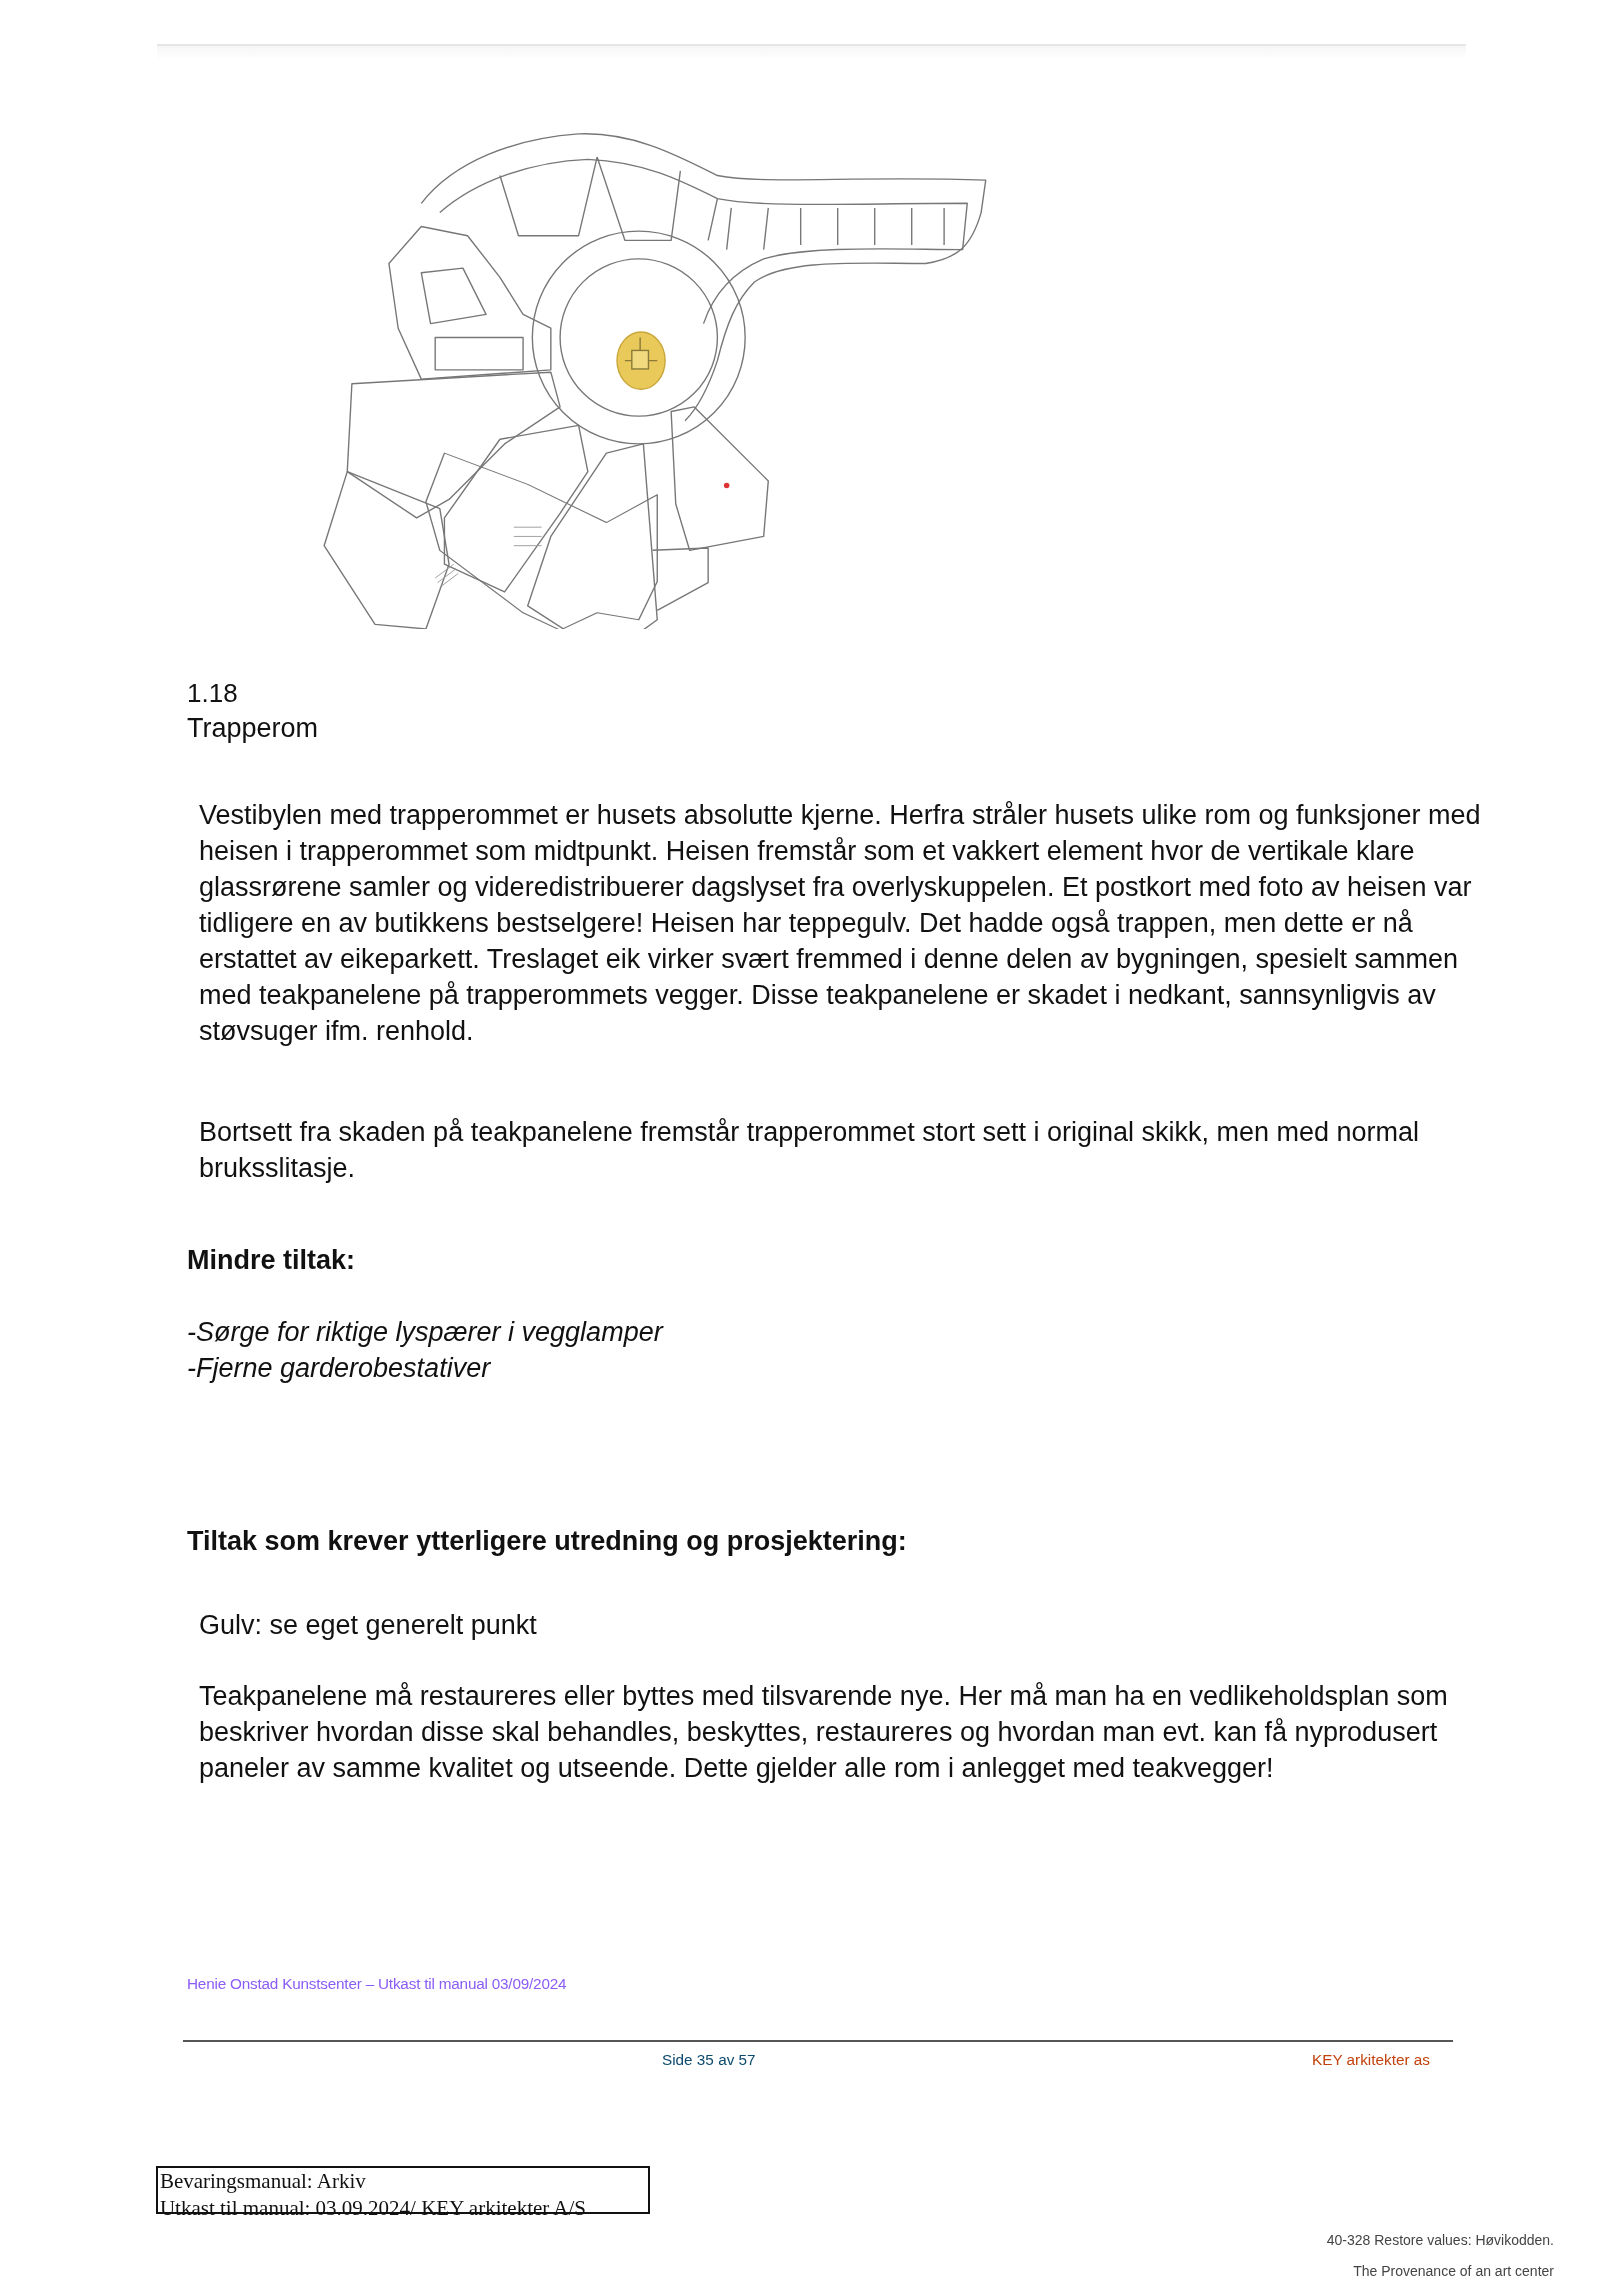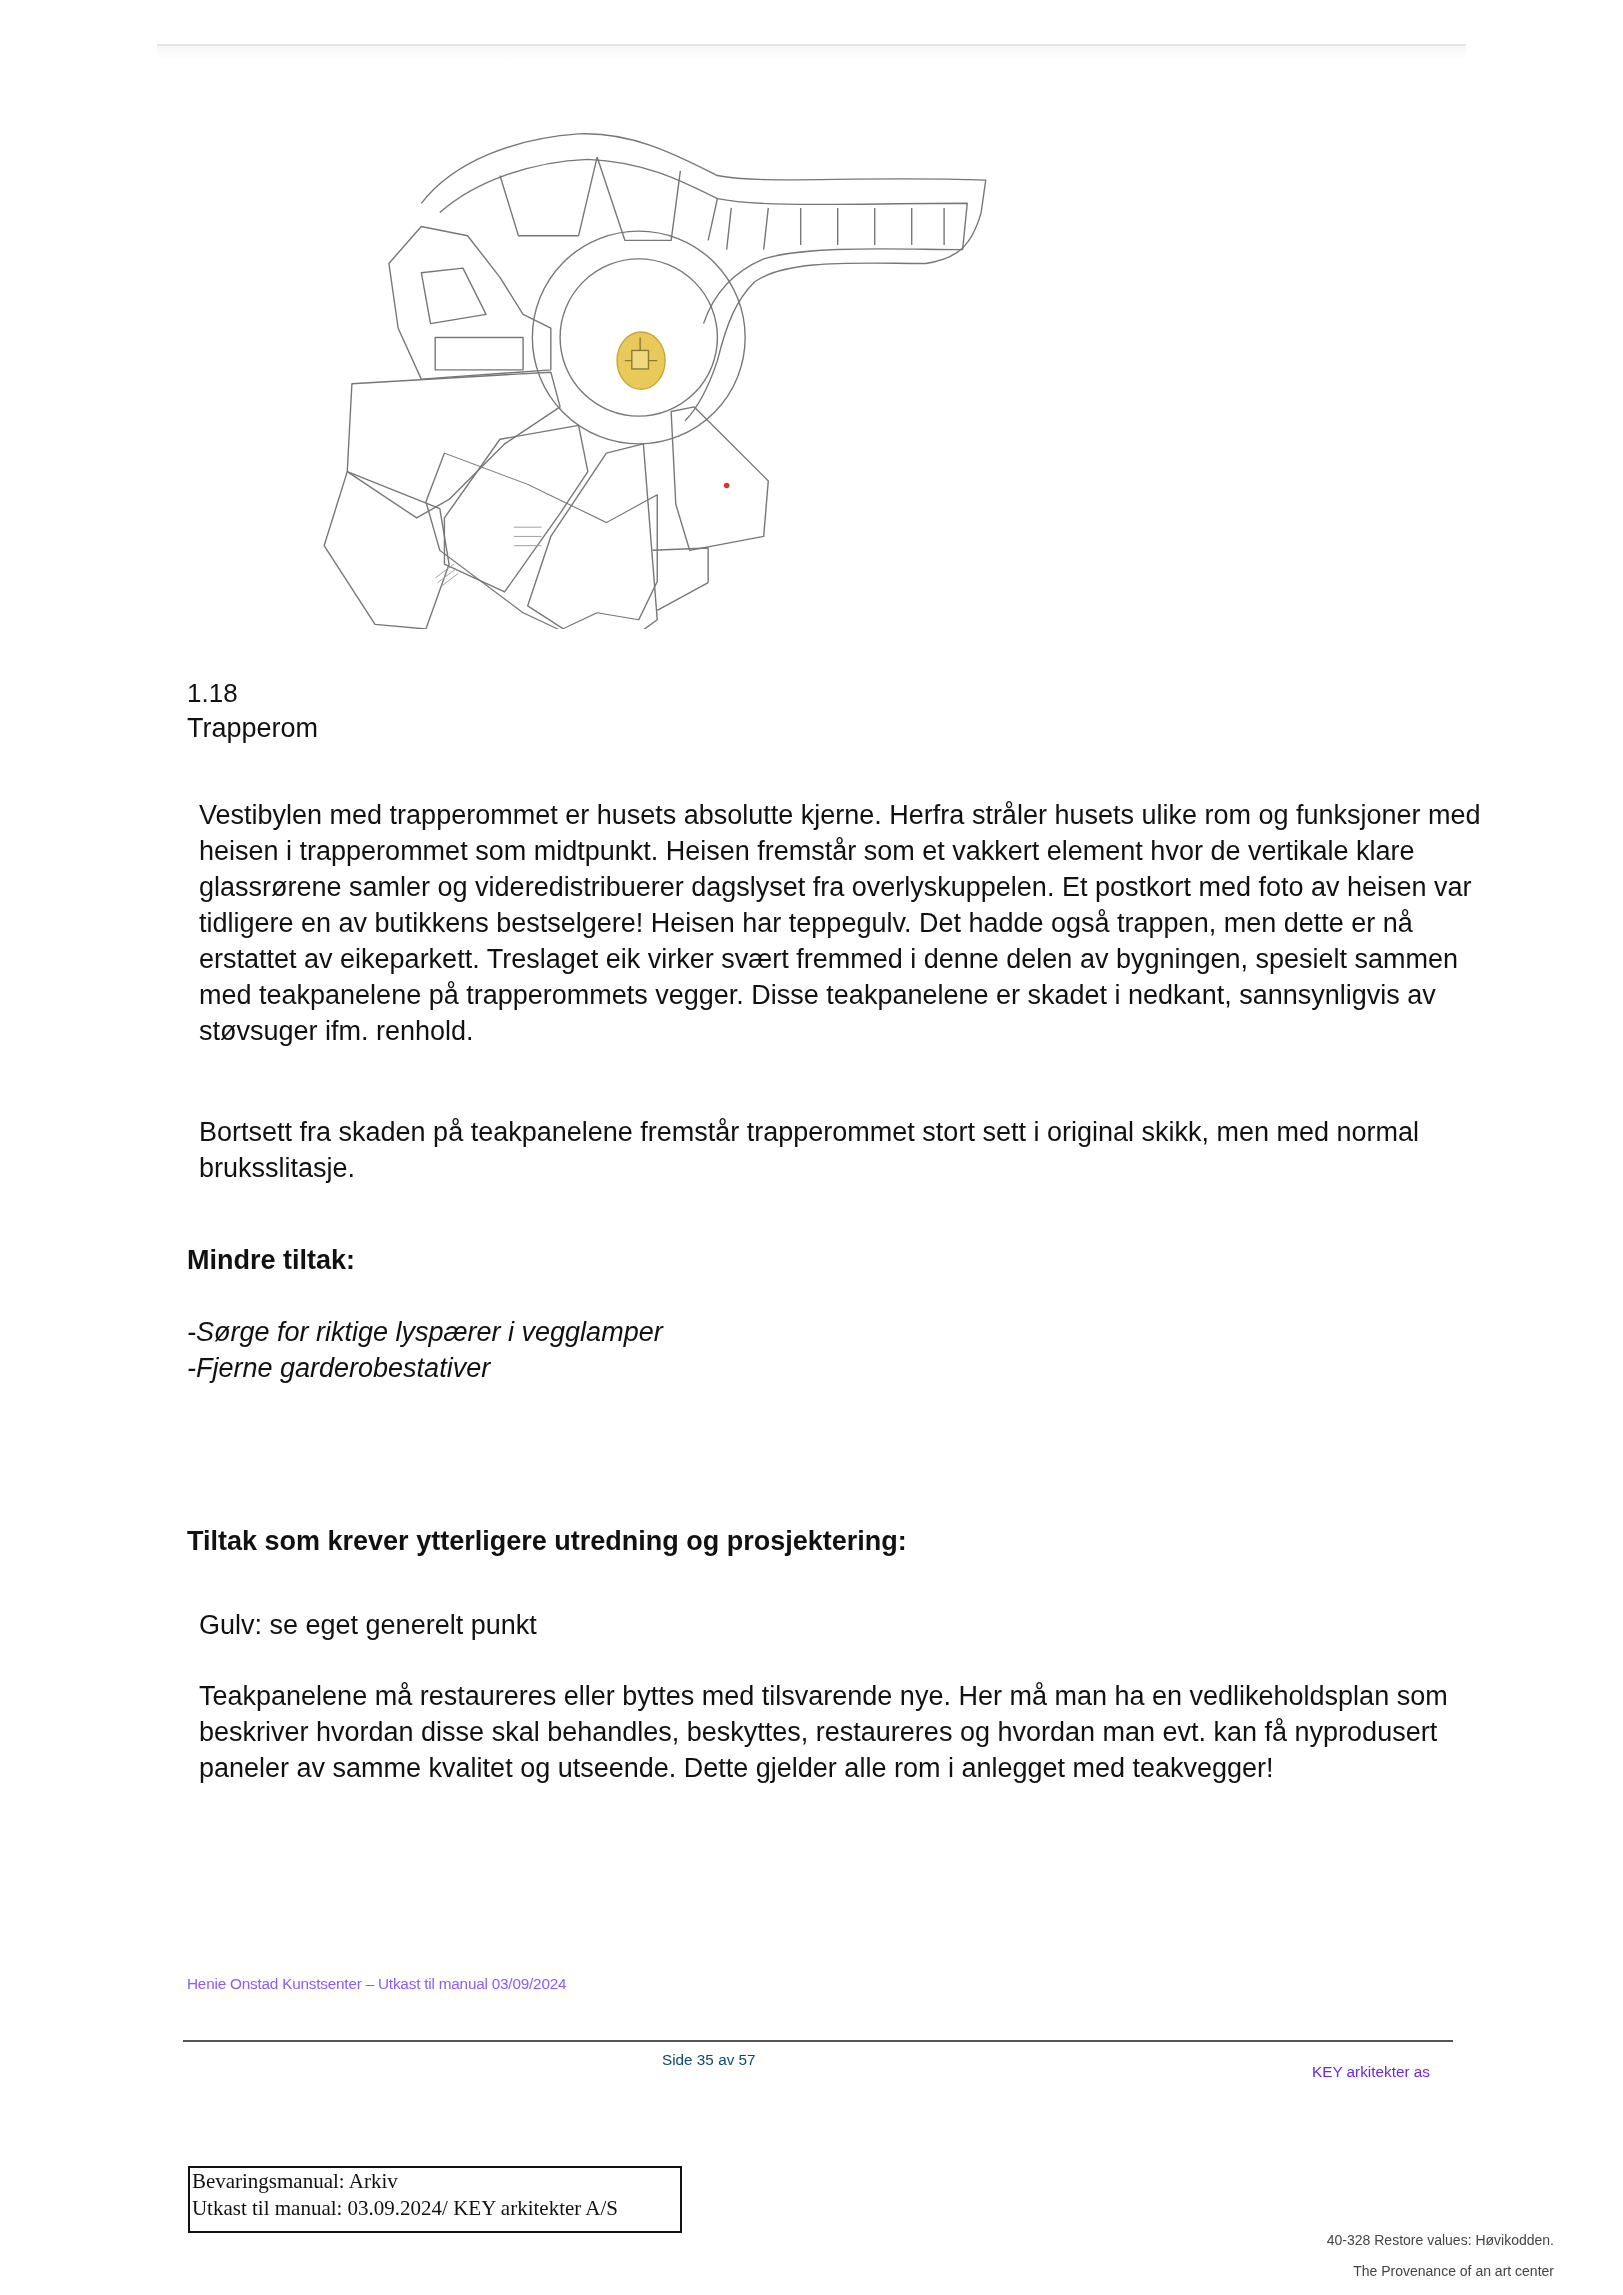--- a/index.html
+++ b/index.html
@@ -14,22 +14,22 @@
   .p2 { top:1102px; }
   .h-sub { position:absolute; left:187px; font-size:27px; font-weight:bold; line-height:30.5px; }
   .h1 { top:1245px; }
   .list { position:absolute; left:187px; top:1314px; font-size:27px; line-height:36px; margin:0; padding:0; list-style:none;font-style:italic; }
   .h2 { top:1526px; }
   .p3 { top:1595px; }
   .p4 { top:1666px; }
   .footer-rule { position:absolute; left:183px; top:2040px; width:1270px; height:1.9px; background:#555; }
   .footer-left { position:absolute; left:187px; top:1975px; font-size:15.3px; color:#8b5cf6; letter-spacing:-0.2px; }
   .footer-page { position:absolute; left:662px; top:2051px; font-size:15.3px; color:#0c4a6e; }
-  .footer-right { position:absolute; left:1312px; top:2051px; font-size:15.3px; color:#6d28d9;margin-top:12px; }
-  .stamp { position:absolute; left:156px; top:2166px; width:494px; height:67px; border:2.3px solid #111; box-sizing:border-box; font-family:"Liberation Serif", serif; font-size:21px; line-height:27px; padding-left:1.9px; color:#111;margin-left:32px; }
+  .footer-right { position:absolute; left:1312px; top:2051px; font-size:15.3px; color:#c2410c; }
+  .stamp { position:absolute; left:156px; top:2166px; width:494px; height:48px; border:2.3px solid #111; box-sizing:border-box; font-family:"Liberation Serif", serif; font-size:21px; line-height:27px; padding-left:1.9px; color:#111; }
   .caption { position:absolute; right:69px; top:2225px; text-align:right; font-size:14px; line-height:31px; color:#444; }
 </style>
 </head>
 <body>
 
 <div class="top-rule"></div>
 <div class="top-rule-shade"></div>
 
 <svg class="plan" viewBox="0 0 1500 1100" xmlns="http://www.w3.org/2000/svg">
   <g fill="none" stroke="#777" stroke-width="3" stroke-linejoin="round">

